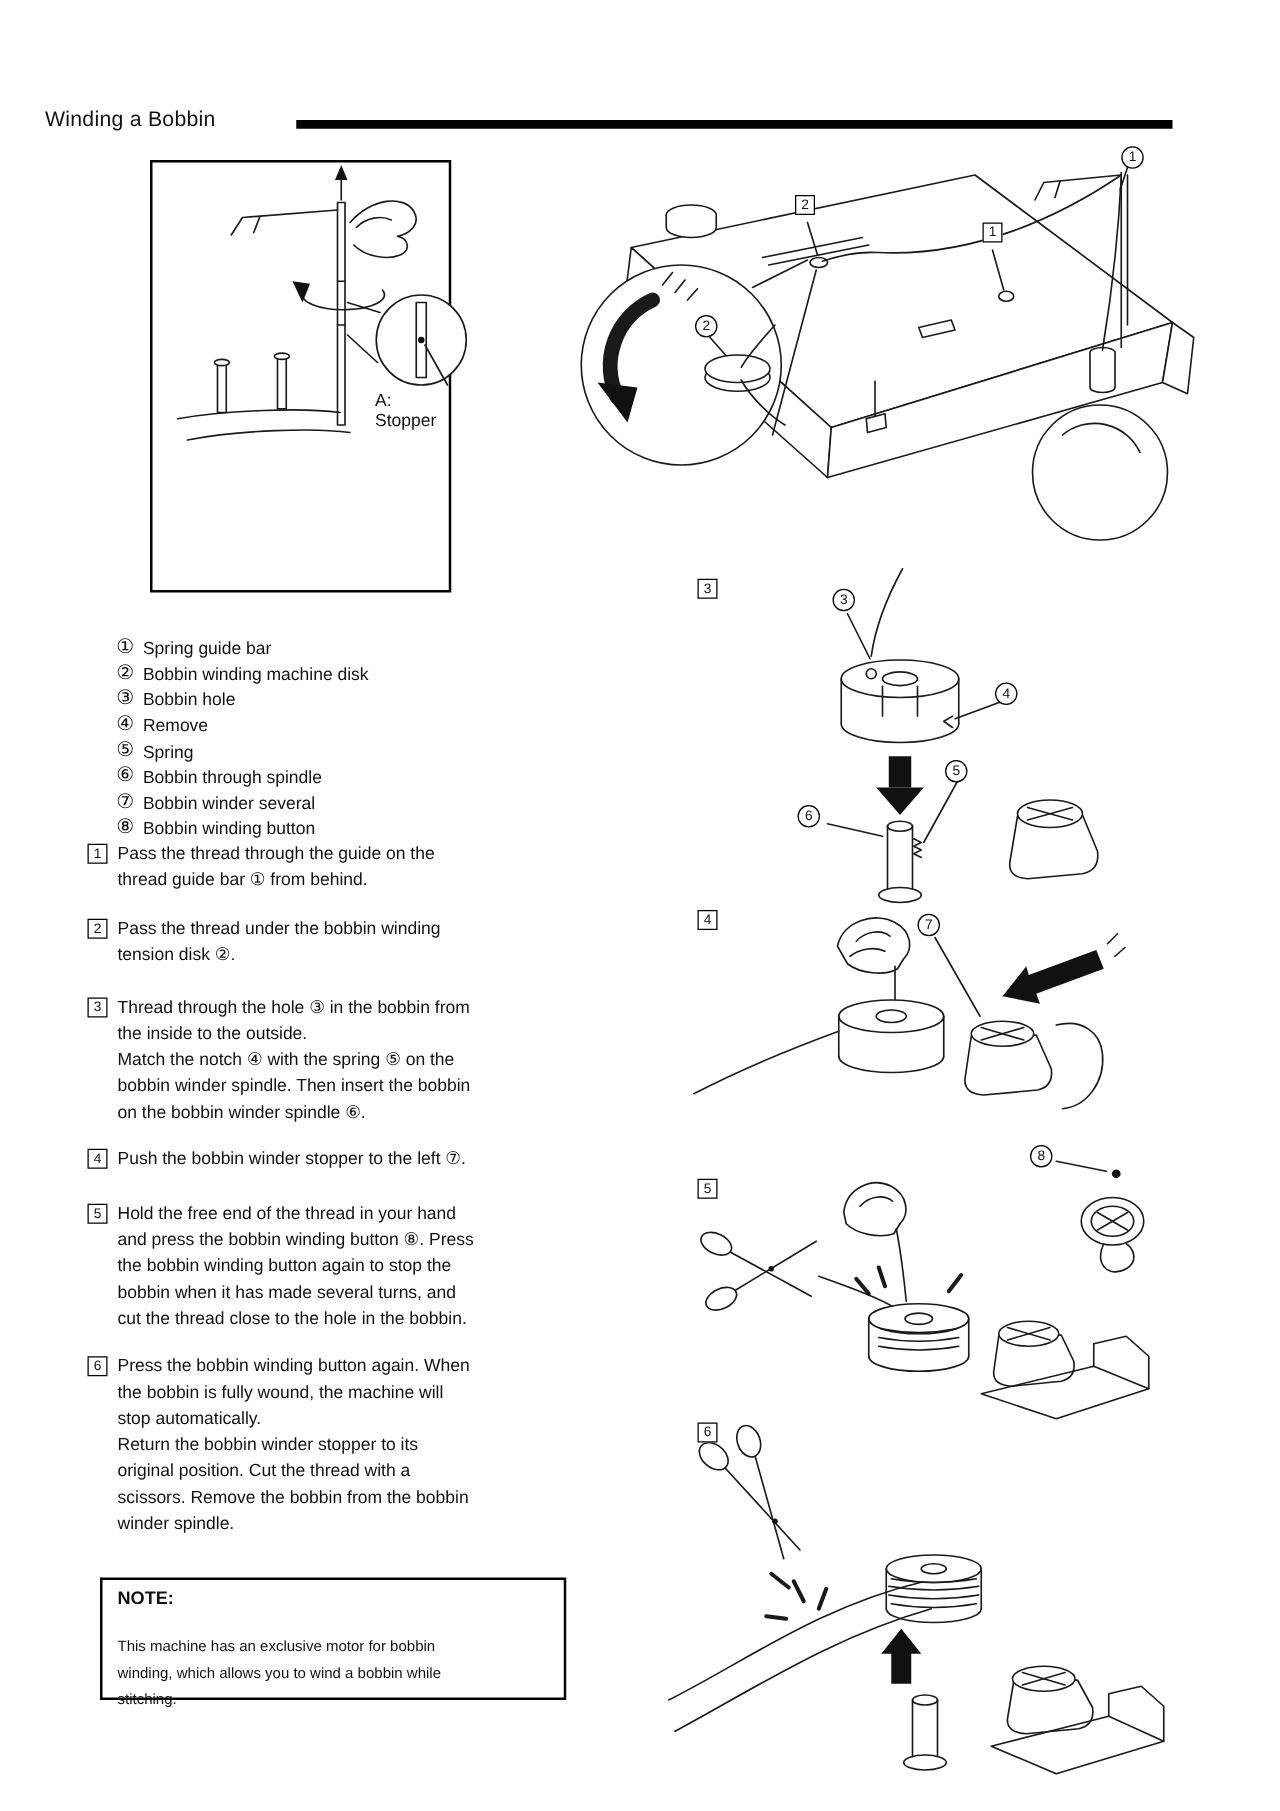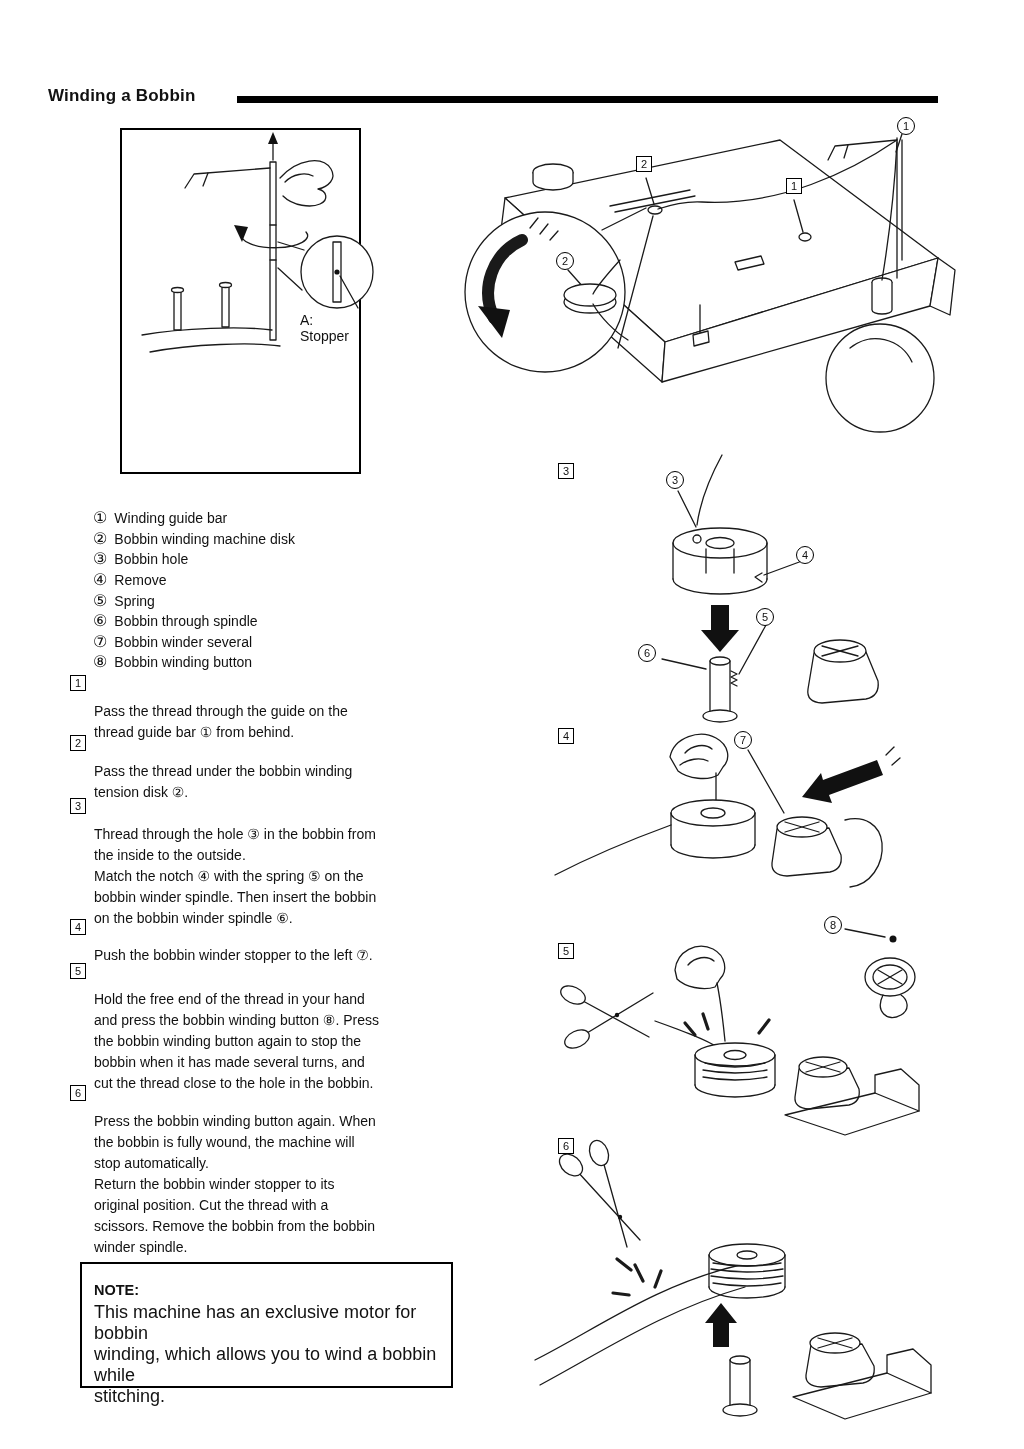--- a/index.html
+++ b/index.html
@@ -1,37 +1,37 @@
 <!DOCTYPE html>
 <html><head>
 <meta charset="utf-8">
 <style>
   * { margin:0; padding:0; box-sizing:border-box; }
   html,body { background:#e8e8e8; }
   body { font-family:"Liberation Sans", sans-serif; color:#111; }
   .page { position:relative; width:1024px; height:1449px; background:#fff; margin:0 auto; overflow:hidden; }
 
-  .title { position:absolute; left:48px; top:86px; font-size:17px; font-weight:bold; letter-spacing:.2px; }
+  .title { position:absolute; left:36px; top:86px; font-size:17px; font-weight:normal; letter-spacing:.2px; }
   .title-rule { position:absolute; left:237px; top:96px; width:701px; height:7px; background:#000; }
 
   .stopper-box { position:absolute; left:120px; top:128px; width:241px; height:346px; border:2px solid #000; background:#fff;text-decoration:underline; }
   .stopper-label { position:absolute; left:178px; top:182px; font-size:14px; }
   .stopper-text { position:absolute; left:18px; top:246px; width:245px; font-size:14px; line-height:21px; white-space:pre-line; }
 
   .legend { position:absolute; left:93px; top:508px; }
   .legend-row { display:flex; align-items:center; height:20.6px; font-size:14px; }
   .legend-num { font-size:16px; margin-right:7px; line-height:1; }
 
   .step { position:absolute; left:70px; width:400px; font-size:14px; line-height:21px; }
   .step-num { position:absolute; left:0; top:3px; width:16px; height:16px; border:1px solid #000; font-size:11px; display:flex; align-items:center; justify-content:center; background:#fff; }
-  .step-text { margin-left:24px; white-space:pre-line;margin-top:29px; }
-
-  .note-box { position:absolute; left:80px; top:1262px; width:373px; height:126px; border:2px solid #000; padding:18px 12px; background:#fff; }
+  .step-text { margin-left:24px; white-space:pre-line; }
+
+  .note-box { position:absolute; left:80px; top:1262px; width:373px; height:98px; border:2px solid #000; padding:7px 12px; background:#fff; }
   .note-title { font-size:14.5px; font-weight:bold; }
-  .note-text { font-size:18px; line-height:21px; white-space:pre-line; margin-top:4px; }
+  .note-text { font-size:12px; line-height:21px; white-space:pre-line; margin-top:20px; }
 
   .page-number { position:absolute; left:0; right:0; top:1398px; text-align:center; font-size:14px; }
 
   svg.fig { position:absolute; overflow:visible; }
   .ln { fill:none; stroke:#1a1a1a; stroke-width:1.3; stroke-linecap:round; stroke-linejoin:round; }
   .wh { fill:#fff; stroke:#1a1a1a; stroke-width:1.3; stroke-linejoin:round; }
   .bk { fill:#111; stroke:none; }
   .th { fill:none; stroke:#1a1a1a; stroke-width:3.2; stroke-linecap:round; }
 
   .co { position:absolute; font-size:11px; line-height:1; display:flex; align-items:center; justify-content:center; background:#fff; z-index:5; }
@@ -315,21 +315,21 @@
   <span class="co circle" style="left:734px;top:731px">7</span>
 
   <span class="co box" style="left:558px;top:943px">5</span>
   <span class="co circle" style="left:824px;top:916px">8</span>
 
   <span class="co box" style="left:558px;top:1138px">6</span>
 
   <div class="legend">
     <div class="legend-row">
       <span class="legend-num">①</span>
-      <span>Winding guide bar</span>
+      <span>Spring guide bar</span>
     </div>
     <div class="legend-row">
       <span class="legend-num">②</span>
       <span>Bobbin winding machine disk</span>
     </div>
     <div class="legend-row">
       <span class="legend-num">③</span>
       <span>Bobbin hole</span>
     </div>
     <div class="legend-row">

